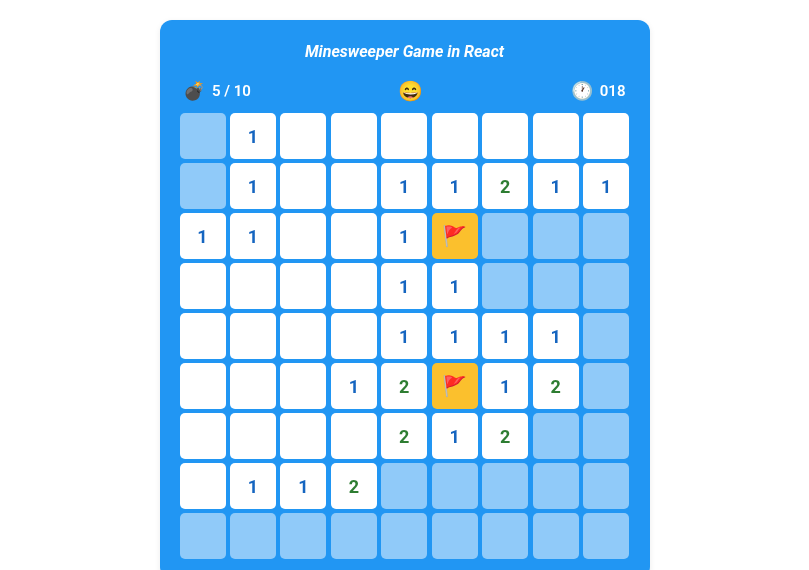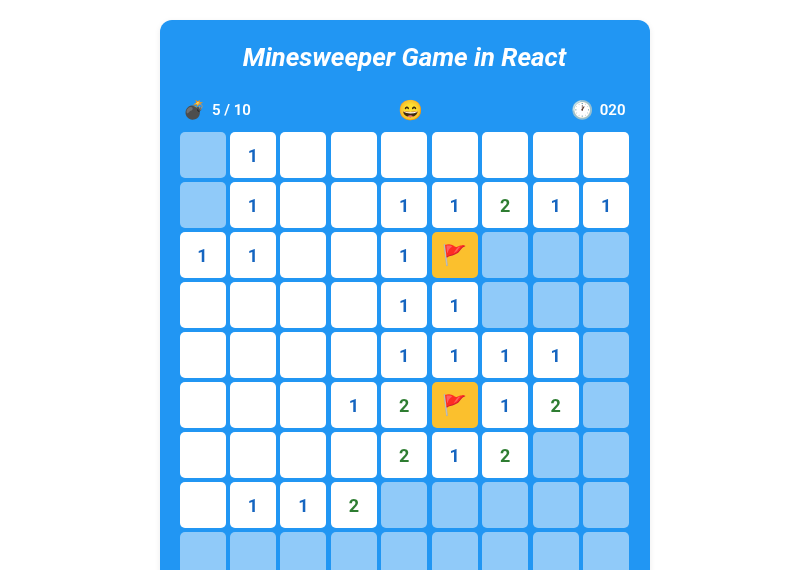--- a/index.html
+++ b/index.html
@@ -13,24 +13,24 @@
   .game {
     background: #2196f3;
     border-radius: 12px;
     padding: 22px 20px 20px 20px;
     width: 490px;
     box-shadow: 0 2px 6px rgba(0,0,0,0.08);
   }
   h1.title {
     color: #ffffff;
     text-align: center;
-    font-size: 26px;
+    font-size: 16px;
     font-weight: 700;
     font-style: italic;
-    margin-bottom: 26px;
+    margin-bottom: 18px;
   }
   .status-bar {
     display: flex;
     justify-content: space-between;
     align-items: center;
     padding: 0 4px 10px 4px;
     color: #ffffff;
     font-size: 15px;
     font-weight: 600;
   }
@@ -73,21 +73,21 @@
   <div class="status-bar">
     <div class="status-group">
       <span class="emoji">💣</span>
       <span>5 / 10</span>
     </div>
     <div class="status-center">
       <span>😄</span>
     </div>
     <div class="status-group">
       <span class="emoji">🕐</span>
-      <span>020</span>
+      <span>018</span>
     </div>
   </div>
 
   <div class="board" id="board">
       <div class="cell covered"></div>
       <div class="cell revealed n1">1</div>
       <div class="cell revealed"></div>
       <div class="cell revealed"></div>
       <div class="cell revealed"></div>
       <div class="cell revealed"></div>

